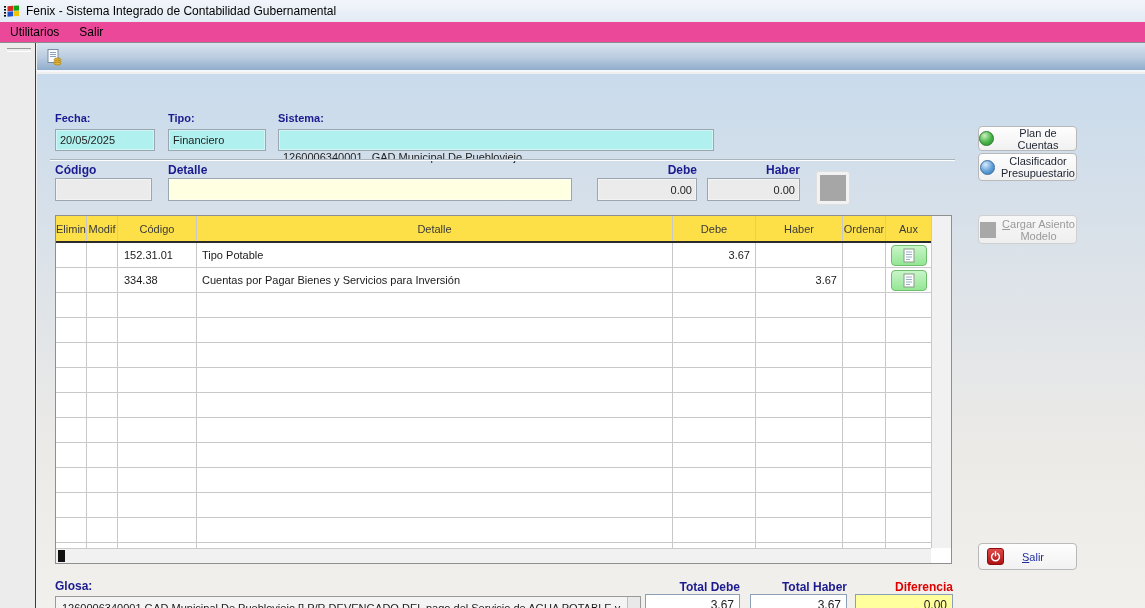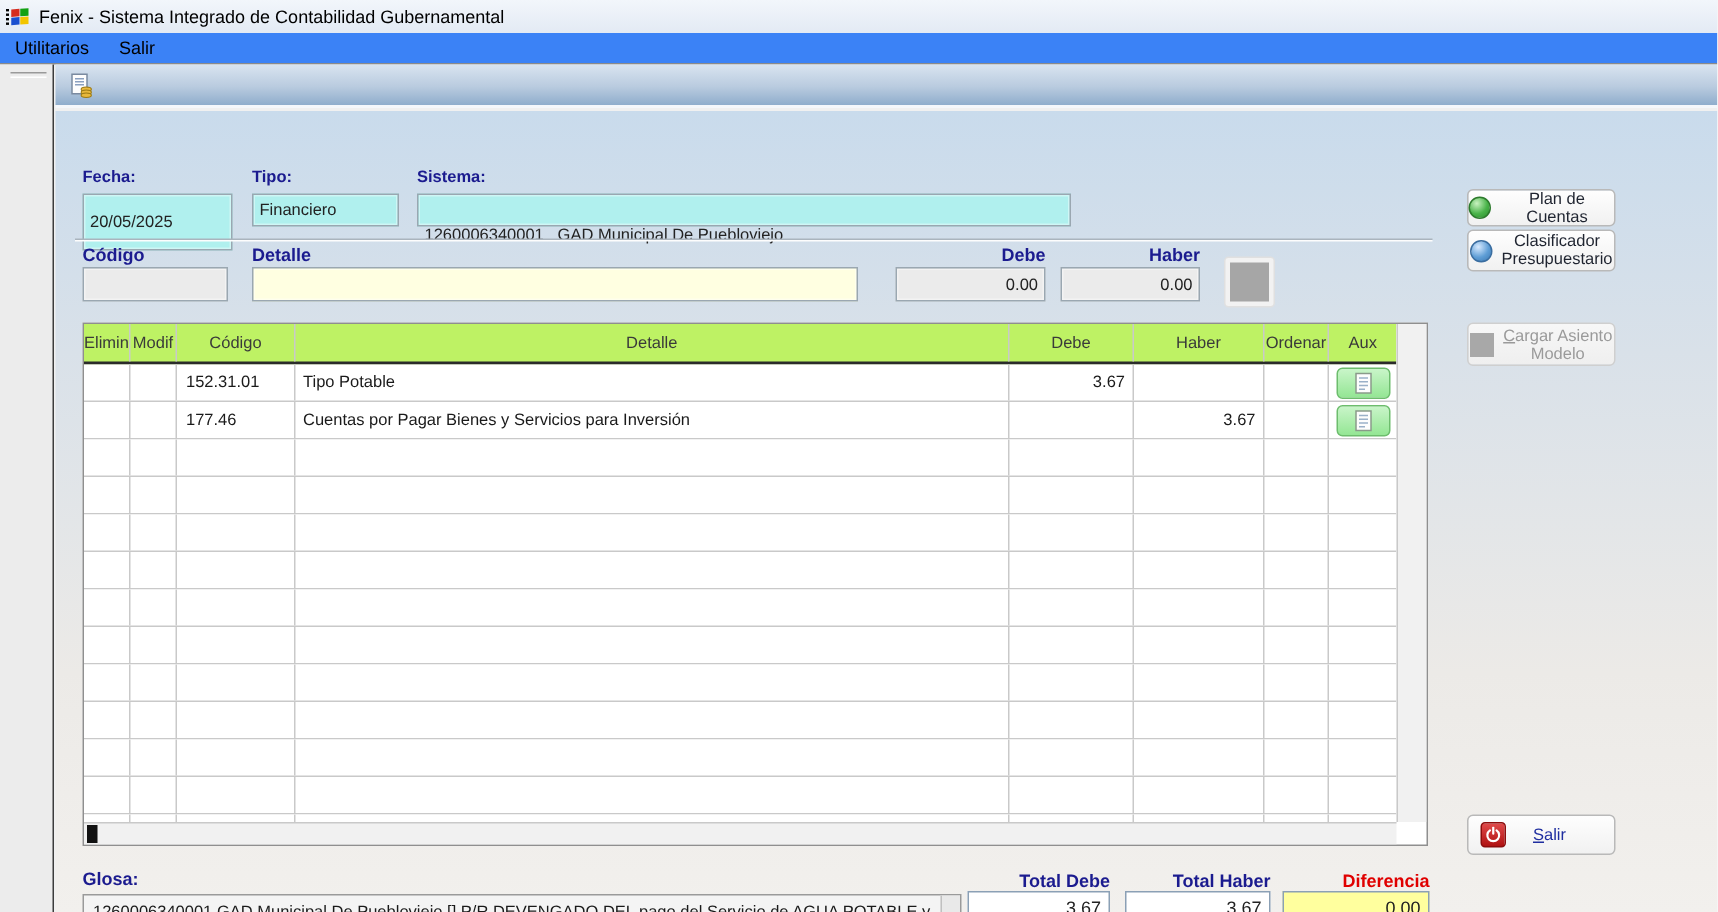--- a/index.html
+++ b/index.html
@@ -8,21 +8,21 @@
   #app { position:relative; width:1145px; height:608px; background:#f0f0f0; overflow:hidden; }
 
   
   .titlebar { position:absolute; left:0; top:0; width:1145px; height:22px;
     background:linear-gradient(180deg,#f2f6fb,#e3eaf4); display:flex; align-items:center; padding-left:4px; }
   .titlebar .app-icon { width:16px; height:16px; margin-right:6px; }
   .titlebar .title-text { font-size:12px; color:#000; }
 
   
   .menubar { position:absolute; left:0; top:22px; width:1145px; height:20px;
-    background:#3b82f6; display:flex; align-items:center; }
+    background:#ec4899; display:flex; align-items:center; }
   .menu-item { padding:3px 10px; font-size:12px; color:#000; cursor:default; }
 
   
   .apparea { position:absolute; left:0; top:42px; width:1145px; height:566px; border-top:1px solid #8a8a8a; }
 
   .left-sidebar { position:absolute; left:0; top:0; width:36px; height:566px;
     background:#ececec; border-right:1px solid #3c3c3c; }
   .splitter-handle { position:absolute; left:7px; top:5px; width:24px; height:4px;
     border-top:1px solid #9a9a9a; border-bottom:1px solid #ffffff; }
 
@@ -51,21 +51,21 @@
 
   .gray-square-btn { position:absolute; left:779px; top:97px; width:34px; height:34px;
     background:#f2f2f2; border:1px solid #e0e0e0; border-radius:3px;
     display:flex; align-items:center; justify-content:center; }
   .gray-square-btn .sq { width:26px; height:26px; background:#a6a6a6; }
 
   
   .grid { position:absolute; left:18px; top:141px; width:897px; height:349px;
     background:#ffffff; border:1px solid #8f8f8f; overflow:hidden; }
   .grid-inner { position:absolute; left:0; top:0; right:20px; bottom:15px; overflow:hidden; }
-  .thead { display:flex; height:27px; border-bottom:2px solid #2b2b2b; background:#bef264; }
+  .thead { display:flex; height:27px; border-bottom:2px solid #2b2b2b; background:#fde047; }
   .thcell { display:flex; align-items:center; justify-content:center;
     border-right:1px solid #c9c9c9; color:#3a3a3a; font-size:11px; }
   .trow { display:flex; height:25px; border-bottom:1px solid #c9c9c9; background:#fff; }
   .tcell { display:flex; align-items:center; border-right:1px solid #c9c9c9;
     font-size:11px; color:#1a1a1a; overflow:hidden; white-space:nowrap; }
   .col-elimin{width:31px;} .col-modif{width:31px;} .col-codigo{width:79px; padding-left:6px;}
   .col-detalle{flex:1; padding-left:5px;}
   .col-debe{width:83px;} .col-haber{width:87px;} .col-ordenar{width:43px;} .col-aux{width:45px; justify-content:center;}
   .thcell.col-codigo,.thcell.col-detalle{ padding-left:0; justify-content:center; }
   .tcell.num { justify-content:flex-end; padding-right:5px; }
@@ -149,21 +149,21 @@
           <ellipse cx="12.5" cy="15.5" rx="3.4" ry="1.5" fill="#e8b83c" stroke="#9c7a14" stroke-width="0.7"></ellipse>
         </svg>
       </div>
 
       <div class="panel">
 
         <span class="field-label navy-label" style="left:18px; top:38px;">Fecha:</span>
         <span class="field-label navy-label" style="left:131px; top:38px;">Tipo:</span>
         <span class="field-label navy-label" style="left:241px; top:38px;">Sistema:</span>
 
-        <div class="tb cyan" style="left:18px; top:55px; width:100px; height:38px;">
+        <div class="tb cyan" style="left:18px; top:55px; width:100px; height:22px;">
             <span style="white-space:pre;">20/05/2025</span>
           </div>
         <div class="tb cyan" style="left:131px; top:55px; width:98px; height:22px;">
             <span style="white-space:pre;">Financiero</span>
           </div>
         <div class="tb cyan" style="left:241px; top:55px; width:436px; height:22px;">
             <span style="white-space:pre;margin-top:34px;">1260006340001   GAD Municipal De Puebloviejo</span>
           </div>
 
         <div class="separator"></div>
@@ -219,21 +219,21 @@
       <line x1="3" y1="6.5" x2="9" y2="6.5" stroke="#9ab0c8" stroke-width="1"></line>
       <line x1="3" y1="9" x2="9" y2="9" stroke="#9ab0c8" stroke-width="1"></line>
       <line x1="3" y1="11.5" x2="7" y2="11.5" stroke="#9ab0c8" stroke-width="1"></line>
     </svg>
   </div>
                   </div>
                 </div>
                 <div class="trow">
                   <div class="tcell col-elimin"></div>
                   <div class="tcell col-modif"></div>
-                  <div class="tcell col-codigo">177.46</div>
+                  <div class="tcell col-codigo">334.38</div>
                   <div class="tcell col-detalle">Cuentas por Pagar Bienes y Servicios para Inversión</div>
                   <div class="tcell col-debe num"></div>
                   <div class="tcell col-haber num">3.67</div>
                   <div class="tcell col-ordenar"></div>
                   <div class="tcell col-aux" style="border-right: none;">
                     <div class="aux-btn">
     <svg width="12" height="15" viewBox="0 0 12 15">
       <rect x="1" y="1" width="10" height="13" fill="#fdfdfd" stroke="#8a9a8a" stroke-width="1"></rect>
       <line x1="3" y1="4" x2="9" y2="4" stroke="#9ab0c8" stroke-width="1"></line>
       <line x1="3" y1="6.5" x2="9" y2="6.5" stroke="#9ab0c8" stroke-width="1"></line>

